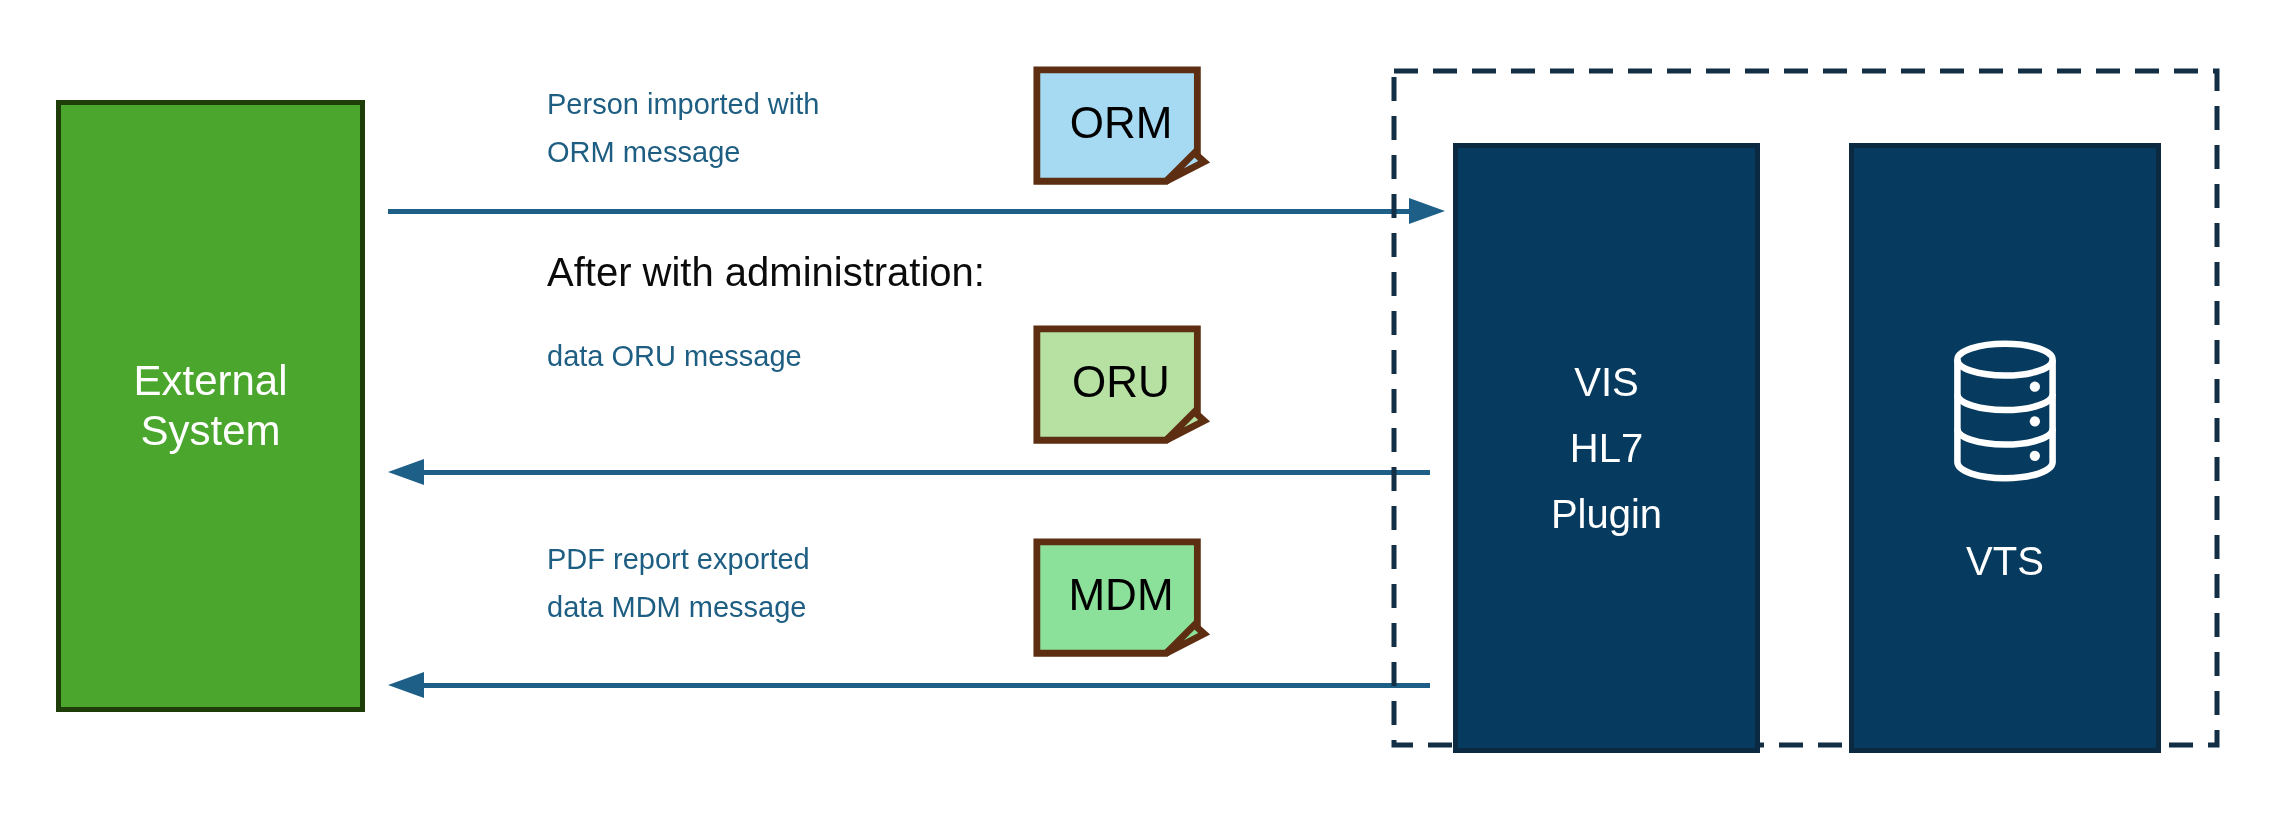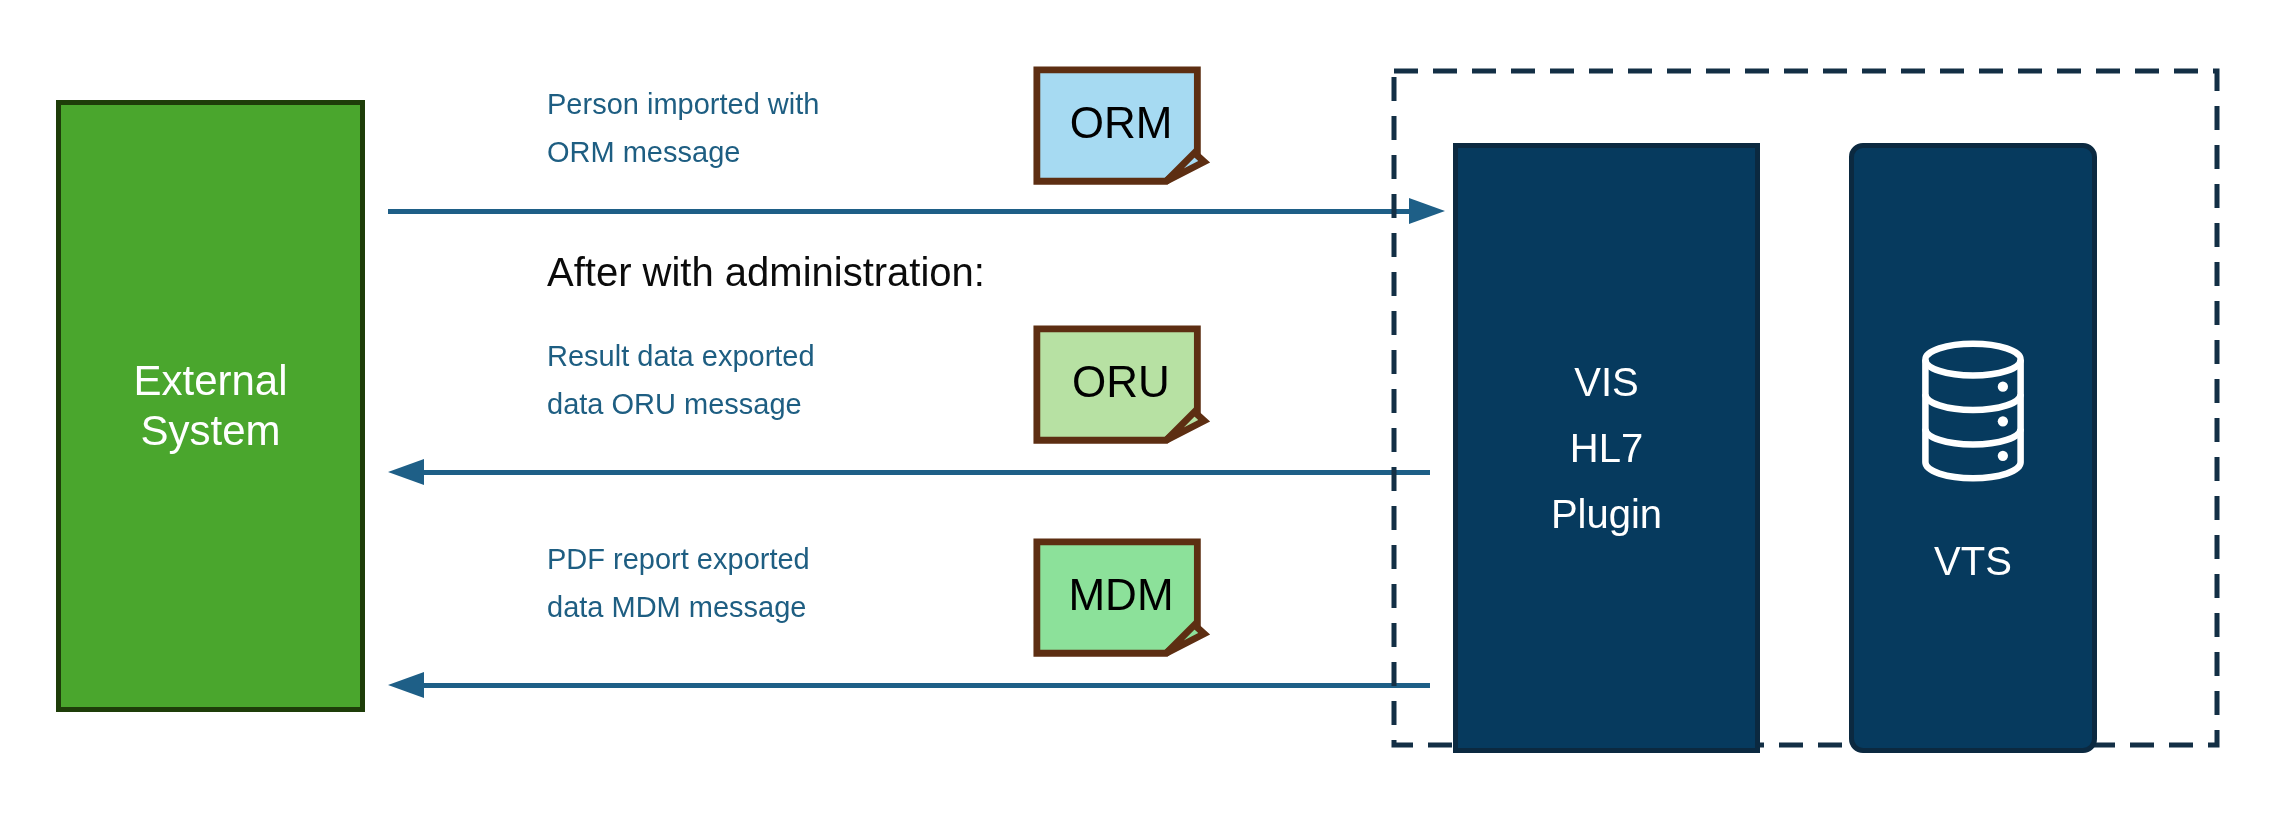--- a/index.html
+++ b/index.html
@@ -69,21 +69,21 @@
   .boundary{ position:absolute; left:1391px; top:68px; width:829px; height:680px; }
   .boundary rect{ fill:none; stroke:var(--dashed-border); stroke-width:5; stroke-dasharray:24 15; }
 
   
   .navy-box{
     position:absolute; top:103px; height:610px; box-sizing:border-box;
     background:var(--navy-fill); border:5px solid var(--navy-border);
     display:flex; align-items:center; justify-content:center;margin-top:40px;
   }
   #vis-box{ left:1453px; width:307px; }
-  #vts-box{ left:1849px; width:248px;border-radius:14px; }
+  #vts-box{ left:1849px; width:312px; }
   .vis-label{ color:#fff; font-size:40px; line-height:66px; text-align:center; }
   .vts-content{ display:flex; flex-direction:column; align-items:center; gap:54px; transform:translateY(12px); }
   .db-icon{ width:112px; height:148px; }
   .db-icon path, .db-icon ellipse{ fill:none; stroke:#fff; stroke-width:7; }
   .db-icon circle{ fill:#fff; stroke:none; }
   .vts-label{ color:#fff; font-size:40px; }
 </style>
 </head>
 <body>
 
@@ -97,21 +97,20 @@
   </div>
 
   <div class="flow-label" id="label-orm">
     <div>Person imported with</div>
     <div>ORM message</div>
   </div>
 
   <div class="section-label">After with administration:</div>
 
   <div class="flow-label" id="label-oru">
-    <div>Result data exported</div>
     <div>data ORU message</div>
   </div>
 
   <div class="flow-label" id="label-mdm">
     <div>PDF report exported</div>
     <div>data MDM message</div>
   </div>
 
   <div class="note note-orm" id="note-orm">
     <svg viewBox="0 0 183 128" preserveAspectRatio="none">

